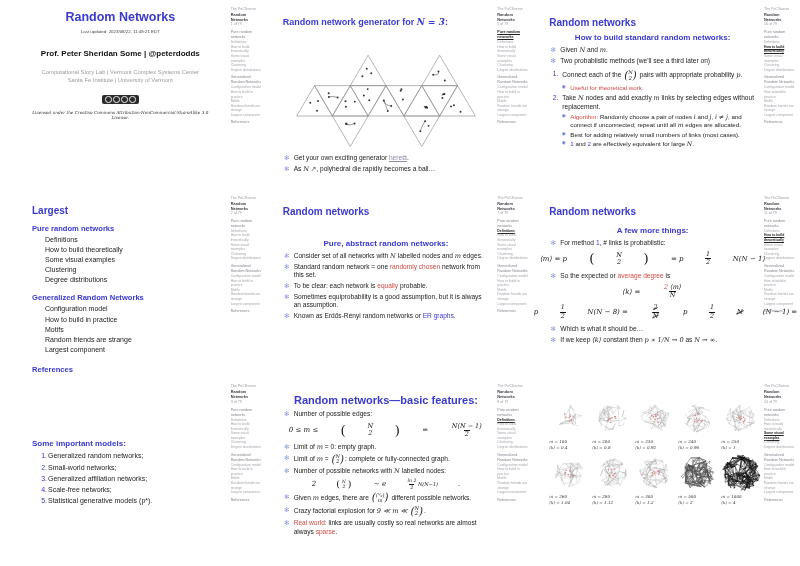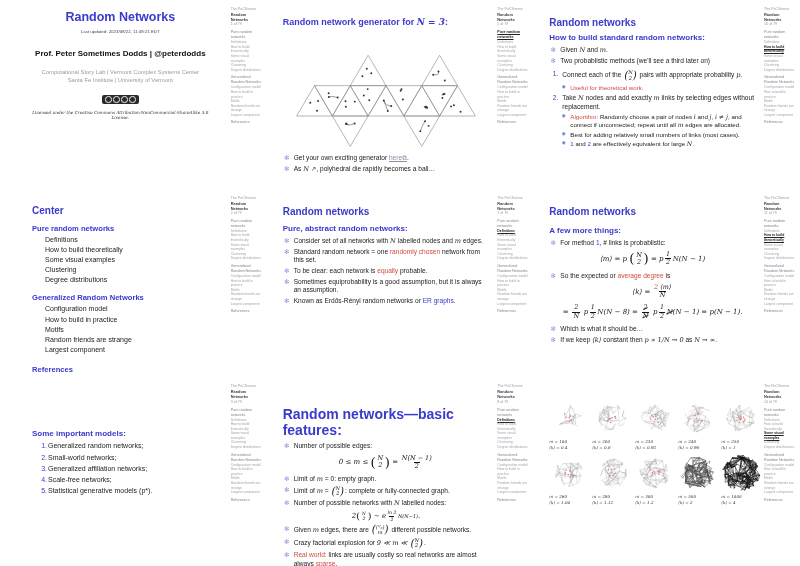--- a/index.html
+++ b/index.html
@@ -10,40 +10,40 @@
   
   .sidebar{position:absolute;right:3px;top:7px;width:33px;font-size:3.6px;line-height:1.35;color:#9a9aa4;}
   .sidebar .brand{color:#9a9aa4;}
   .sidebar .deckt{font-weight:bold;color:#3a3a44;font-size:3.9px;}
   .sidebar .page{margin-bottom:3px;}
   .sidebar .sec{margin-top:3px;color:#84848f;font-size:3.7px;}
   .sidebar .item{color:#a6a6af;font-size:3.4px;}
   .sidebar .active{color:#222;font-weight:bold;text-decoration:underline;}
   
   .h1{color:#3a3acd;font-size:10px;font-weight:600;margin:0 0 5px 0;}
-  .h2{color:#3a3acd;font-size:8px;font-weight:600;margin:4px 0 4px 0;}
+  .h2{color:#3a3acd;font-size:8px;font-weight:600;margin:4px 0 4px 0;text-align:center;}
   .bullets{list-style:none;margin:0;padding:0;}
   .bullets li{display:flex;gap:3px;margin:2.5px 0;font-size:6.6px;line-height:1.28;}
   .g{flex:0 0 8px;color:#8d97dd;font-size:6.5px;text-align:center;line-height:1.2;}
   .sub{margin-left:11px;}
   .sub li{font-size:6.2px;margin:1.6px 0;}
   .sub .g{flex:0 0 7px;color:#5e6fd6;font-size:4.6px;line-height:1.5;}
   .num{flex:0 0 9px;color:#3a3acd;text-align:right;padding-right:1px;}
   
   .seg-red{color:#d14a43;}
   .seg-blue{color:#3a3acd;}
   .seg-link{color:#8d8da8;text-decoration:underline;}
   .seg-m{font-family:"DejaVu Serif",serif;font-style:italic;}
   .seg-cancel{position:relative;display:inline-block;}
   .seg-cancel::after{content:"";position:absolute;left:-12%;top:48%;width:124%;border-top:0.7px solid #333;transform:rotate(-28deg);}
   .stk{display:inline-flex;align-items:center;vertical-align:middle;margin:0 1px;}
   .stk .col{display:inline-flex;flex-direction:column;align-items:center;font-size:0.78em;line-height:1.05;}
   .stk .par{font-size:1.55em;font-weight:300;line-height:0.75;color:inherit;}
   
-  .eq{display:flex;justify-content:center;align-items:center;font-family:"DejaVu Serif",serif;font-style:italic;font-size:7px;margin:4px 0 5px 0;color:#141414;}
+  .eq{display:flex;justify-content:center;align-items:center;font-family:"DejaVu Serif",serif;font-style:italic;font-size:7px;margin:4px 0 5px 0;color:#141414;gap:20px;}
   .eq .eq-x{white-space:pre;}
   .frac{display:inline-flex;flex-direction:column;align-items:center;vertical-align:middle;margin:0 1.5px;line-height:1.12;font-size:0.92em;}
   .frac .den{border-top:0.6px solid #141414;padding:0 1px;}
   .frac.nob .den{border-top:none;}
   .bparen{font-size:1.9em;font-weight:300;line-height:0.72;font-style:normal;}
   sup.eqsup{display:inline-flex;align-items:center;font-size:0.72em;vertical-align:super;}
   
   .tcontent{position:absolute;left:24px;right:50px;top:10px;text-align:center;}
   .t-title{color:#3a3acd;font-size:12.5px;font-weight:bold;margin-bottom:5px;}
   .t-updated{font-size:4.4px;color:#44444e;margin-bottom:5px;}
@@ -69,21 +69,21 @@
 </style>
 </head>
 <body>
 
 <div class="grid">
 
   <article class="slide">
     <div class="tcontent">
       <div class="t-title">Random Networks</div>
       <div class="t-updated">Last updated: 2023/08/22, 11:48:21 EDT</div>
-      <div class="t-author">Prof. Peter Sometimes Dodds | @peterdodds</div>
+      <div class="t-author">Prof. Peter Sheridan Some | @peterdodds</div>
       <div class="t-affil">
         <div>Computational Story Lab | Vermont Complex Systems Center</div>
         <div>Santa Fe Institute | University of Vermont</div>
       </div>
       <div>
         <span class="cc-badge">
             <i></i>
             <i></i>
             <i></i>
             <i></i>
@@ -276,21 +276,21 @@
         <div class="item">How to build in practice</div>
         <div class="item">Motifs</div>
         <div class="item">Random friends are strange</div>
         <div class="item">Largest component</div>
         <div class="sec">References</div>
       </aside>
   </article>
 
   <article class="slide">
     <div class="ocontent">
-      <div class="h1">Center</div>
+      <div class="h1">Largest</div>
       <div class="osec">Pure random networks</div>
       <ul class="olist">
           <li>Definitions</li>
           <li>How to build theoretically</li>
           <li>Some visual examples</li>
           <li>Clustering</li>
           <li>Degree distributions</li>
         </ul>
       <div class="osec">Generalized Random Networks</div>
       <ul class="olist">
@@ -318,21 +318,21 @@
         <div class="item">Motifs</div>
         <div class="item">Random friends are strange</div>
         <div class="item">Largest component</div>
         <div class="sec">References</div>
       </aside>
   </article>
 
   <article class="slide">
     <div class="content">
       <div class="h1">Random networks</div>
-      <div class="h2" style="margin-top:7px">Pure, abstract random networks:</div>
+      <div class="h2" style="margin-top:22px">Pure, abstract random networks:</div>
       <ul class="bullets">
         <li>
             <span class="g">✻</span>
             <span><span>Consider set of all networks with </span><span class="seg-m">N</span><span> labelled nodes and </span><span class="seg-m">m</span><span> edges.</span></span>
           </li>
         <li>
             <span class="g">✻</span>
             <span><span>Standard random network = one </span><span class="seg-red">randomly chosen</span><span> network from this set.</span></span>
           </li>
         <li>
@@ -457,21 +457,21 @@
         <div class="item">How to build in practice</div>
         <div class="item">Motifs</div>
         <div class="item">Random friends are strange</div>
         <div class="item">Largest component</div>
         <div class="sec">References</div>
       </aside>
   </article>
 
   <article class="slide">
     <div class="ocontent">
-      <div class="osec" style="margin-top:36px;font-size:8px">Some important models:</div>
+      <div class="osec" style="margin-top:46px;font-size:8px">Some important models:</div>
       <ul class="mlist">
         <li>
             <span class="num">1.</span>
             <span>Generalized random networks;</span>
           </li>
         <li>
             <span class="num">2.</span>
             <span>Small-world networks;</span>
           </li>
         <li>
@@ -503,21 +503,21 @@
         <div class="item">How to build in practice</div>
         <div class="item">Motifs</div>
         <div class="item">Random friends are strange</div>
         <div class="item">Largest component</div>
         <div class="sec">References</div>
       </aside>
   </article>
 
   <article class="slide">
     <div class="content">
-      <div class="h2" style="margin-top:12px;font-size:14px">Random networks—basic features:</div>
+      <div class="h2" style="margin-top:0;font-size:11px">Random networks—basic features:</div>
       <ul class="bullets">
         <li>
             <span class="g">✻</span>
             <span><span>Number of possible edges:</span></span>
           </li>
       </ul>
       <div class="eq">
           <span class="eq-x">0 ≤ m ≤ </span>
           <span class="bparen">(</span>
           <span class="frac nob">

